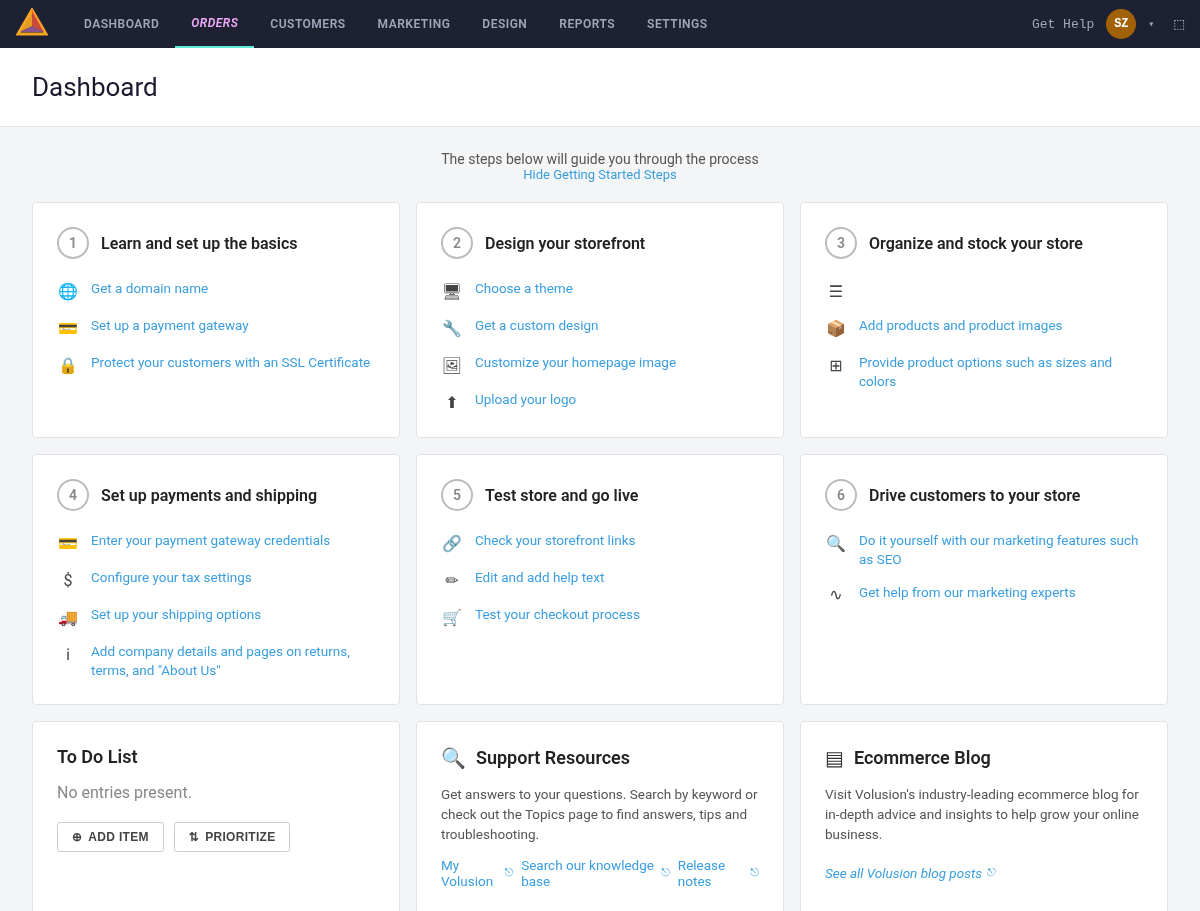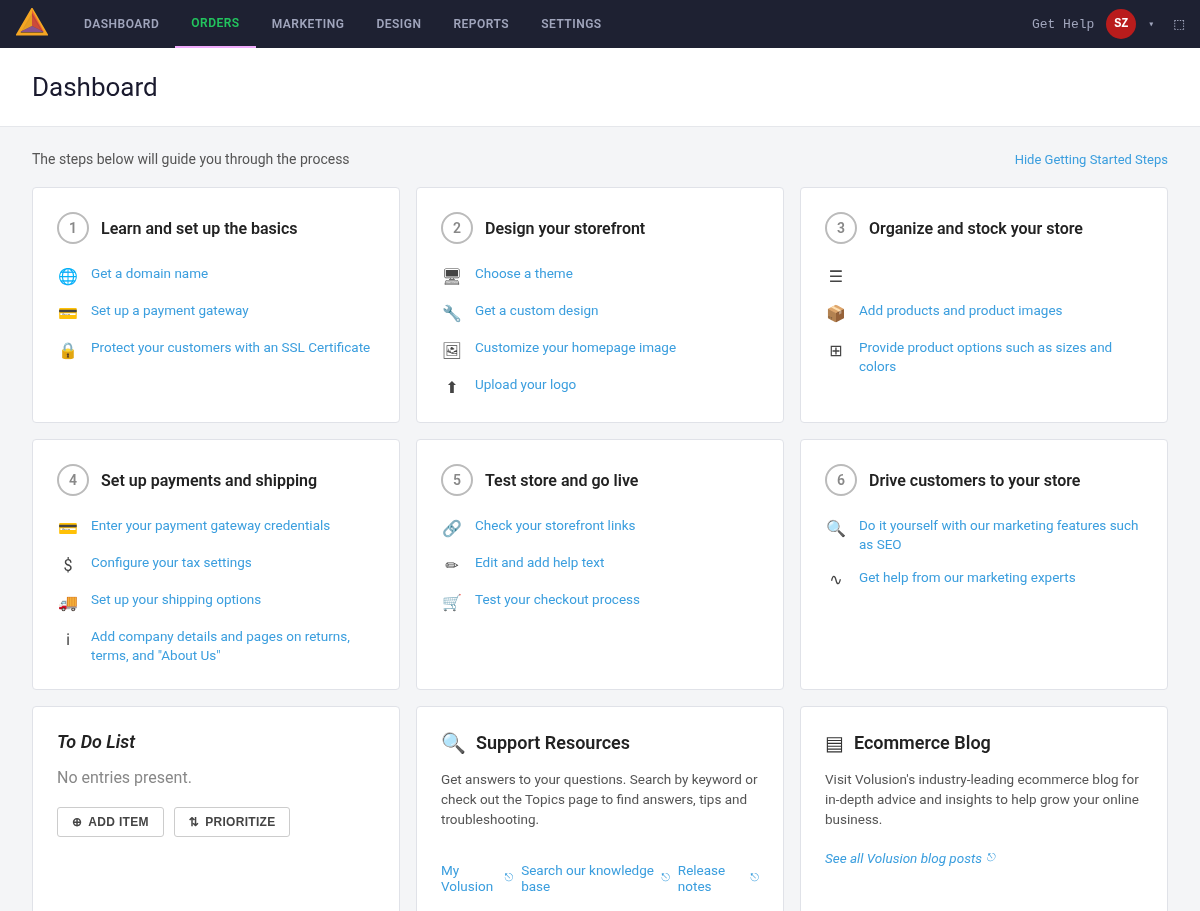--- a/index.html
+++ b/index.html
@@ -3,63 +3,63 @@
   <meta charset="utf-8">
   <style>
     * { box-sizing: border-box; margin: 0; padding: 0; }
     body { font-family: -apple-system, BlinkMacSystemFont, 'Segoe UI', Roboto, sans-serif; background: #f4f5f7; color: #333; font-size: 14px; }
 
     
     .nav { background: #1e2132; display: flex; align-items: center; height: 48px; padding: 0 16px; }
     .nav-logo { width: 32px; height: 32px; margin-right: 20px; }
     .nav-links { display: flex; gap: 0; flex: 1; }
     .nav-link { color: #a0a5bc; text-decoration: none; font-size: 12px; font-weight: 600; letter-spacing: 0.5px; padding: 0 16px; height: 48px; display: flex; align-items: center; text-transform: uppercase; cursor: pointer; }
-    .nav-link.active { color: #22c55e; border-bottom: 2px solid #f0abfc; }
+    .nav-link.active { color: #f0abfc; border-bottom: 2px solid #5eead4; font-style: italic; }
     .nav-right { display: flex; align-items: center; gap: 12px; color: #a0a5bc; font-size: 13px; font-family: Liberation Mono, monospace; }
-    .nav-avatar { background: #b91c1c; color: #fff; width: 30px; height: 30px; border-radius: 50%; display: flex; align-items: center; justify-content: center; font-size: 12px; font-weight: 600; cursor: pointer; }
+    .nav-avatar { background: #a16207; color: #fff; width: 30px; height: 30px; border-radius: 50%; display: flex; align-items: center; justify-content: center; font-size: 12px; font-weight: 600; cursor: pointer; }
     .nav-help { color: #a0a5bc; font-size: 13px; cursor: pointer; }
     .nav-chevron { color: #a0a5bc; font-size: 10px; }
     .nav-external { color: #a0a5bc; font-size: 16px; cursor: pointer; margin-left: 8px; }
 
     
     .header { background: #fff; padding: 24px 32px; border-bottom: 1px solid #e5e7eb; }
     .header h1 { font-size: 26px; font-weight: 400; color: #1a1a2e; }
 
     
     .main { padding: 24px 32px; }
-    .guide-bar { display: flex; justify-content: space-between; align-items: center; margin-bottom: 20px; }
+    .guide-bar { display: flex; justify-content: space-between; align-items: center; margin-bottom: 20px; flex-direction: column; }
     .guide-text { color: #555; font-size: 14px; }
     .hide-link { color: #3b9ede; font-size: 13px; cursor: pointer; text-decoration: none; }
 
     
     .grid { display: grid; grid-template-columns: repeat(3, 1fr); gap: 16px; margin-bottom: 16px; }
 
     
     .card { background: #fff; border: 1px solid #e0e2e8; border-radius: 4px; padding: 24px; }
     .card-header { display: flex; align-items: center; gap: 12px; margin-bottom: 20px; }
     .step-circle { width: 32px; height: 32px; border-radius: 50%; border: 2px solid #bbb; display: flex; align-items: center; justify-content: center; font-size: 14px; color: #888; font-weight: 600; flex-shrink: 0; }
     .card-title { font-size: 16px; font-weight: 600; color: #222; }
     .card-items { display: flex; flex-direction: column; gap: 14px; }
     .card-item { display: flex; align-items: flex-start; gap: 12px; }
     .item-icon { width: 22px; height: 22px; flex-shrink: 0; display: flex; align-items: center; justify-content: center; color: #444; margin-top: 1px; font-size: 16px; }
     .item-link { color: #3b9ede; text-decoration: none; font-size: 13.5px; line-height: 1.4; cursor: pointer; }
 
     
     .bottom-grid { display: grid; grid-template-columns: repeat(3, 1fr); gap: 16px; }
     .todo-card { background: #fff; border: 1px solid #e0e2e8; border-radius: 4px; padding: 24px; }
-    .todo-title { font-size: 18px; font-weight: 600; color: #222; margin-bottom: 16px; font-style: italic; }
+    .todo-title { font-size: 18px; font-weight: 600; color: #222; margin-bottom: 16px; }
     .todo-empty { color: #888; font-size: 16px; margin-bottom: 20px; }
     .todo-actions { display: flex; gap: 10px; }
     .btn { display: flex; align-items: center; gap: 6px; border: 1px solid #ccc; background: #fff; color: #444; padding: 7px 14px; border-radius: 3px; font-size: 12px; font-weight: 600; cursor: pointer; text-transform: uppercase; letter-spacing: 0.3px; }
 
     .support-card { background: #fff; border: 1px solid #e0e2e8; border-radius: 4px; padding: 24px; }
     .support-header { display: flex; align-items: center; gap: 10px; margin-bottom: 14px; }
     .support-icon { font-size: 20px; color: #333; }
     .support-title { font-size: 18px; font-weight: 600; color: #222; }
-    .support-desc { color: #555; font-size: 13.5px; line-height: 1.5; margin-bottom: 32px; }
+    .support-desc { color: #555; font-size: 13.5px; line-height: 1.5; margin-bottom: 12px; }
     .support-links { display: flex; flex-direction: row; gap: 8px; }
     .support-link { color: #3b9ede; font-size: 13.5px; text-decoration: none; cursor: pointer; display: flex; align-items: center; gap: 4px; }
     .ext-icon { font-size: 11px; }
 
     .blog-card { background: #fff; border: 1px solid #e0e2e8; border-radius: 4px; padding: 24px; }
     .blog-header { display: flex; align-items: center; gap: 10px; margin-bottom: 14px; }
     .blog-icon { font-size: 20px; color: #333; }
     .blog-title { font-size: 18px; font-weight: 600; color: #222; }
     .blog-desc { color: #555; font-size: 13.5px; line-height: 1.5; margin-bottom: 20px; }
     .blog-link { color: #3b9ede; font-size: 13.5px; text-decoration: none; cursor: pointer; display: flex; align-items: center; gap: 4px; font-style: italic; }
@@ -76,20 +76,21 @@
       <polygon points="16,2 30,26 2,26" fill="none" stroke="#f5a623" stroke-width="3"></polygon>
       <polygon points="16,8 26,24 6,24" fill="#f5a623" opacity="0.3"></polygon>
       <polygon points="16,2 28,24 16,18" fill="#e74c3c" opacity="0.8"></polygon>
       <polygon points="16,2 4,24 16,18" fill="#f5a623" opacity="0.9"></polygon>
       <polygon points="16,18 28,24 4,24" fill="#9b59b6" opacity="0.7"></polygon>
     </svg>
   </div>
   <div class="nav-links">
     <a class="nav-link">DASHBOARD</a>
     <a class="nav-link active">ORDERS</a>
+    <a class="nav-link">CUSTOMERS</a>
     <a class="nav-link">MARKETING</a>
     <a class="nav-link">DESIGN</a>
     <a class="nav-link">REPORTS</a>
     <a class="nav-link">SETTINGS</a>
   </div>
   <div class="nav-right">
     <span class="nav-help">Get Help</span>
     <div class="nav-avatar">SZ</div>
     <span class="nav-chevron">▾</span>
     <span class="nav-external">⬚</span>

